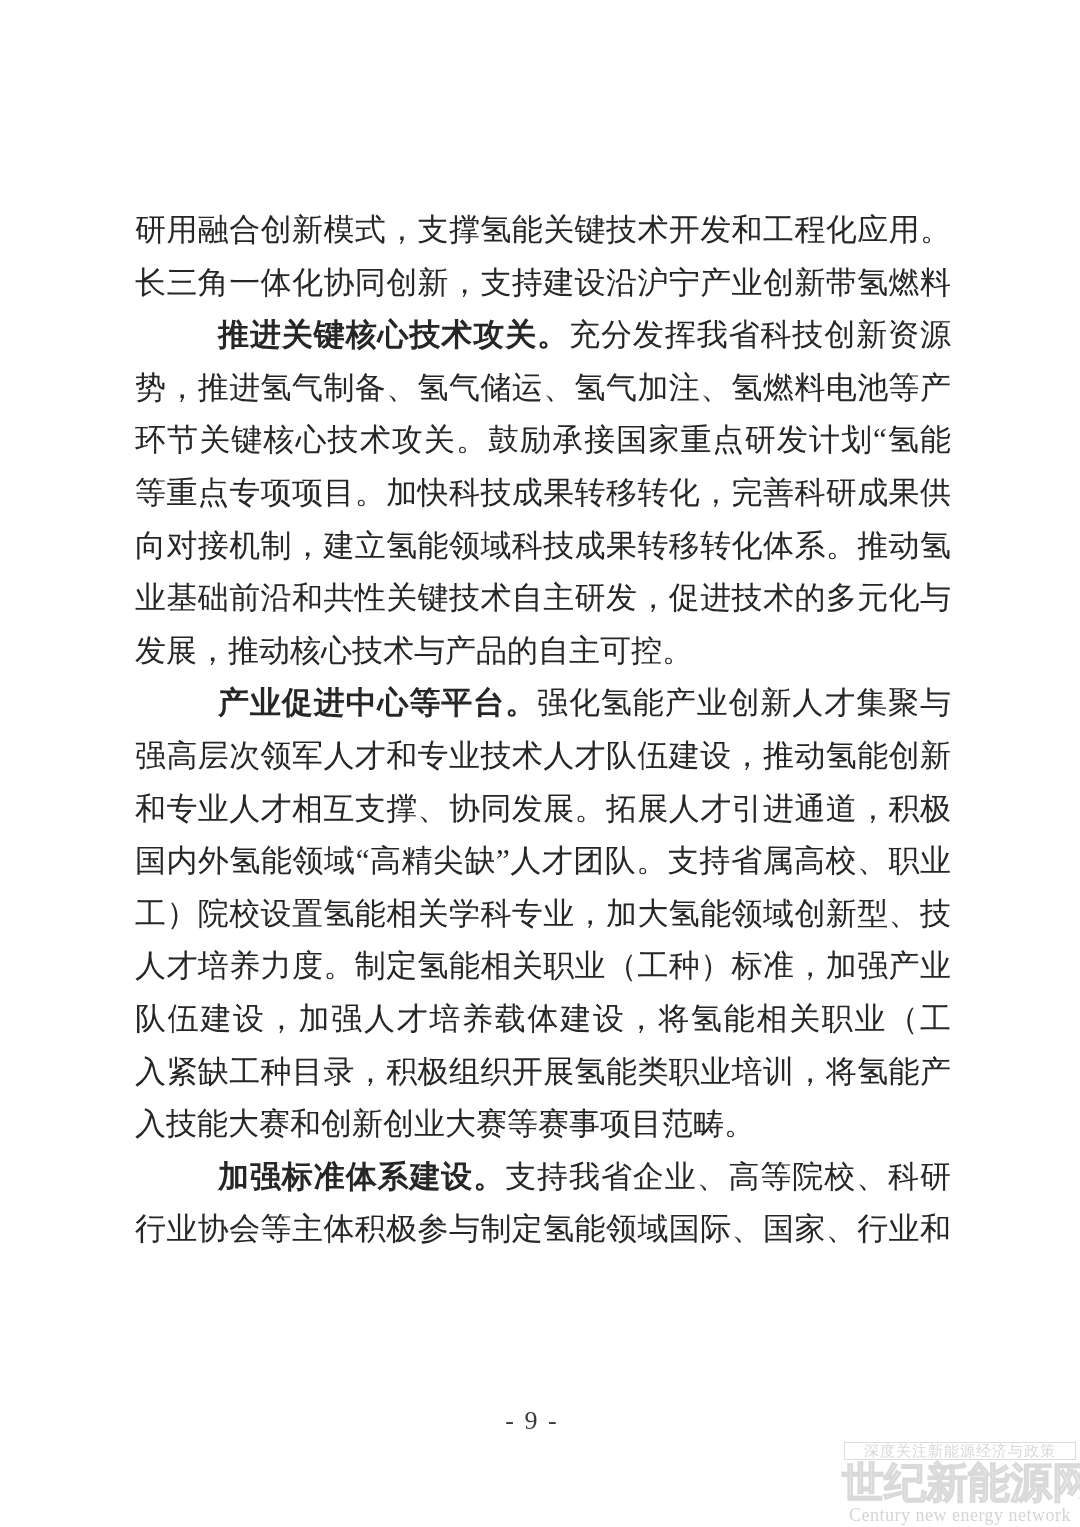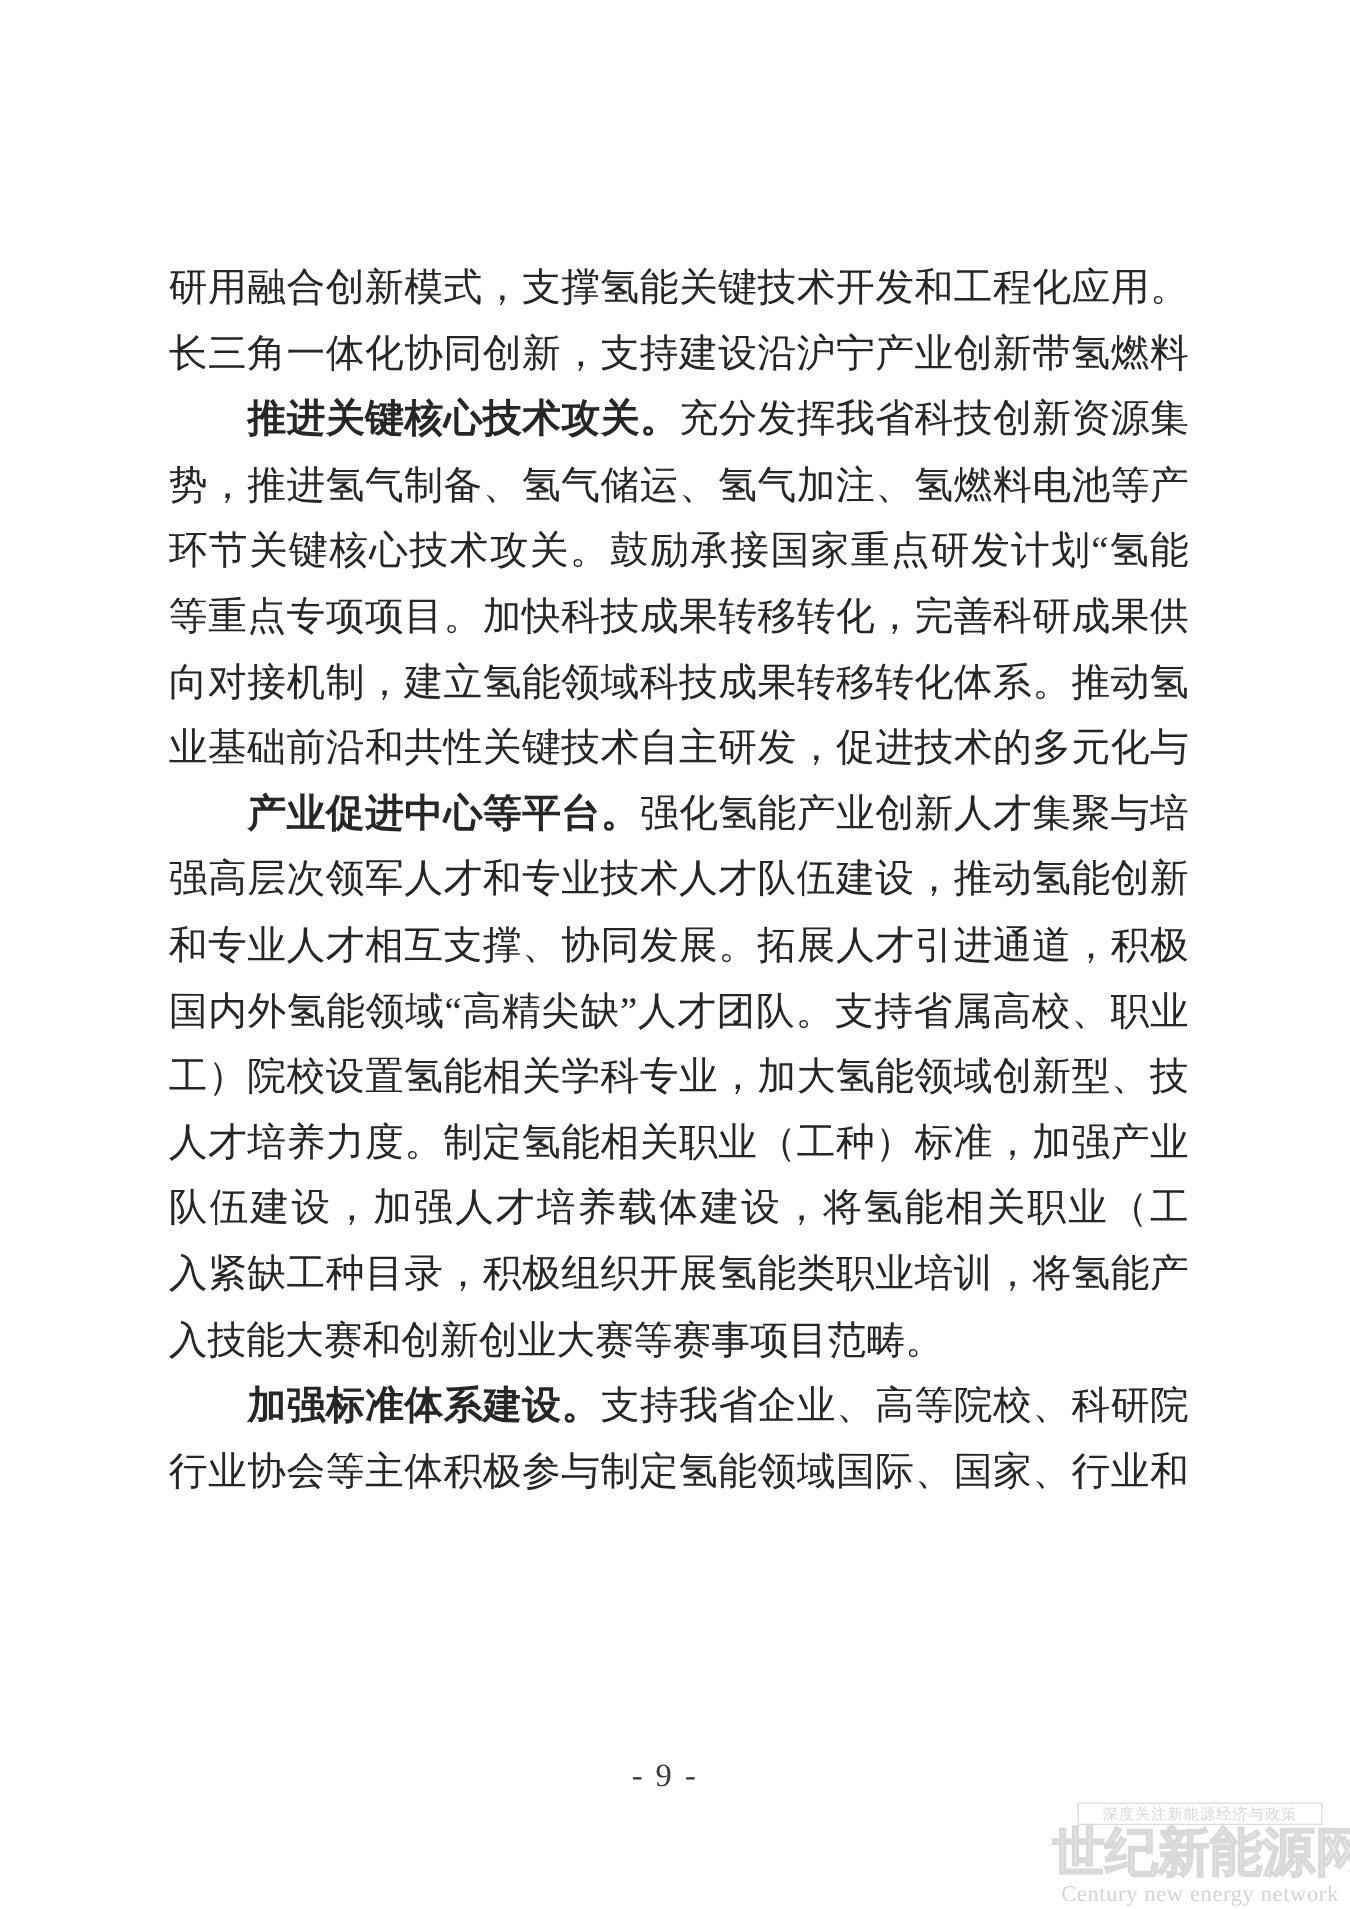--- a/index.html
+++ b/index.html
@@ -31,20 +31,21 @@
     overflow: hidden;
   }
   .line.para-end {
     text-align-last: left;
   }
   .line.indent {
     text-indent: 63px;
   }
   .line .lead {
     font-weight: bold;
+    margin-left: 20px;
   }
   .page-num {
     position: absolute;
     top: 1406px;
     left: 0;
     width: 1064px;
     text-align: center;
     font-size: 26px;
     letter-spacing: 2px;
     color: #3a3a3a;
@@ -54,21 +55,21 @@
     right: 2px;
     top: 1442px;
     width: 236px;
     text-align: center;
     user-select: none;
   }
   .wm-slogan {
     display: inline-block;
     border: 1px solid #dcdcdc;
     color: #d8d8d8;
-    font-size: 12px;
+    font-size: 15px;
     line-height: 16px;
     padding: 0 19px;
     letter-spacing: 1px;
     font-family: "Liberation Sans", "DejaVu Sans", sans-serif;
   }
   .wm-brand {
     margin-top: 1px;
     font-size: 42px;
     line-height: 44px;
     font-weight: bold;
@@ -91,20 +92,21 @@
 
   <div class="doc-text" id="doc-lines">
       <div class="line">研用融合创新模式，支撑氢能关键技术开发和工程化应用。推动</div>
       <div class="line">长三角一体化协同创新，支持建设沿沪宁产业创新带氢燃料电池</div>
       <div class="line indent"><span class="lead">推进关键核心技术攻关。</span>充分发挥我省科技创新资源集聚优</div>
       <div class="line">势，推进氢气制备、氢气储运、氢气加注、氢燃料电池等产业链</div>
       <div class="line">环节关键核心技术攻关。鼓励承接国家重点研发计划“氢能技术”</div>
       <div class="line">等重点专项项目。加快科技成果转移转化，完善科研成果供需多</div>
       <div class="line">向对接机制，建立氢能领域科技成果转移转化体系。推动氢能产</div>
       <div class="line">业基础前沿和共性关键技术自主研发，促进技术的多元化与融合</div>
+      <div class="line para-end">发展，推动核心技术与产品的自主可控。</div>
       <div class="line indent"><span class="lead">产业促进中心等平台。</span>强化氢能产业创新人才集聚与培育，加</div>
       <div class="line">强高层次领军人才和专业技术人才队伍建设，推动氢能创新载体</div>
       <div class="line">和专业人才相互支撑、协同发展。拓展人才引进通道，积极引进</div>
       <div class="line">国内外氢能领域“高精尖缺”人才团队。支持省属高校、职业（技</div>
       <div class="line">工）院校设置氢能相关学科专业，加大氢能领域创新型、技能型</div>
       <div class="line">人才培养力度。制定氢能相关职业（工种）标准，加强产业工人</div>
       <div class="line">队伍建设，加强人才培养载体建设，将氢能相关职业（工种）列</div>
       <div class="line">入紧缺工种目录，积极组织开展氢能类职业培训，将氢能产业纳</div>
       <div class="line para-end">入技能大赛和创新创业大赛等赛事项目范畴。</div>
       <div class="line indent"><span class="lead">加强标准体系建设。</span>支持我省企业、高等院校、科研院所及</div>

